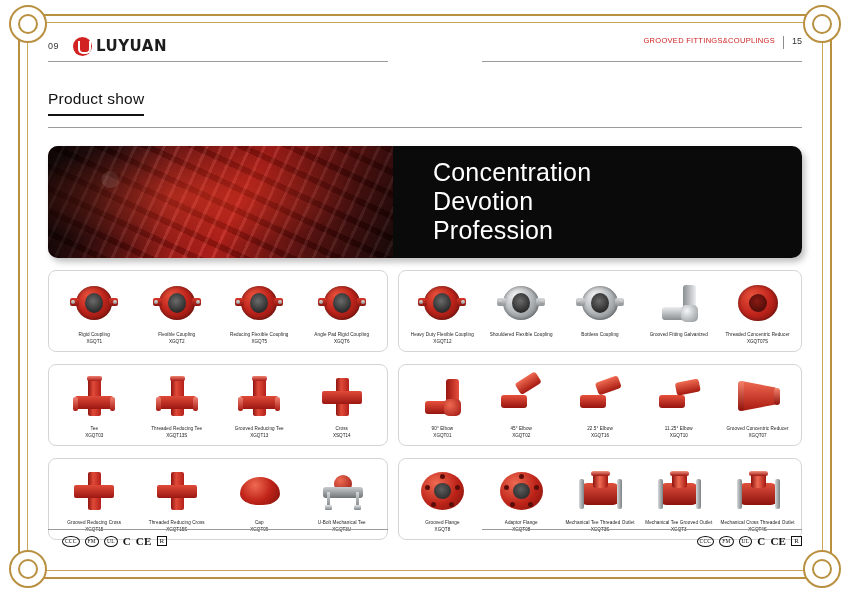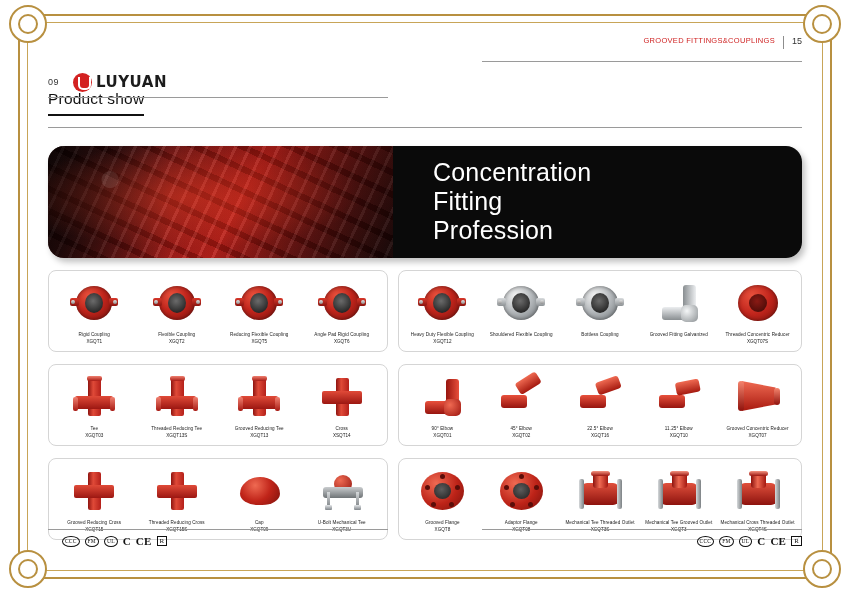--- a/index.html
+++ b/index.html
@@ -71,21 +71,20 @@
     position: relative;
   }
   .header-left {
     width: 340px;
     display: flex;
     align-items: center;
     border-bottom: 1px solid #9a9a9a;
     padding-bottom: 5px;
     height: 26px;
     box-sizing: border-box;
-    margin-top: 36px;
   }
   .page-num {
     font-size: 9px;
     color: #333;
     margin-right: 14px;
     letter-spacing: 0.5px;
   }
   .logo-wrap { display: flex; align-items: center; }
   .logo-mark {
     width: 19px; height: 19px;
@@ -153,21 +152,21 @@
     padding-bottom: 6px;
     margin-bottom: -8px;
     letter-spacing: 0.2px;
   }
 
   
   .hero {
     margin-top: 18px;
     height: 112px;
     display: flex;
-    border-radius: 16px;
+    border-radius: 10px;
     overflow: hidden;
     box-shadow: 3px 4px 6px rgba(0,0,0,0.25);
   }
   .hero-img {
     width: 345px;
     background:
       radial-gradient(circle at 18% 30%, rgba(255,255,255,0.18) 0 8px, rgba(0,0,0,0) 9px),
       linear-gradient(120deg, #1a0505 0%, #3a0a0a 18%, #8d1410 38%, #c81b14 55%, #6f100d 78%, #200606 100%);
       position: relative;
   }
@@ -546,21 +545,21 @@
     </div>
 
     <div class="section-title-wrap">
       <span class="section-title">Product show</span>
     </div>
 
     <div class="hero">
       <div class="hero-img"></div>
       <div class="hero-text">
         <div class="hero-line">Concentration</div>
-        <div class="hero-line">Fitting</div>
+        <div class="hero-line">Devotion</div>
         <div class="hero-line">Profession</div>
       </div>
     </div>
 
     <div class="prod-row">
       <div class="panel left">
 
         <div class="cell">
           <div class="thumb">
             <div class="sh coupling">

